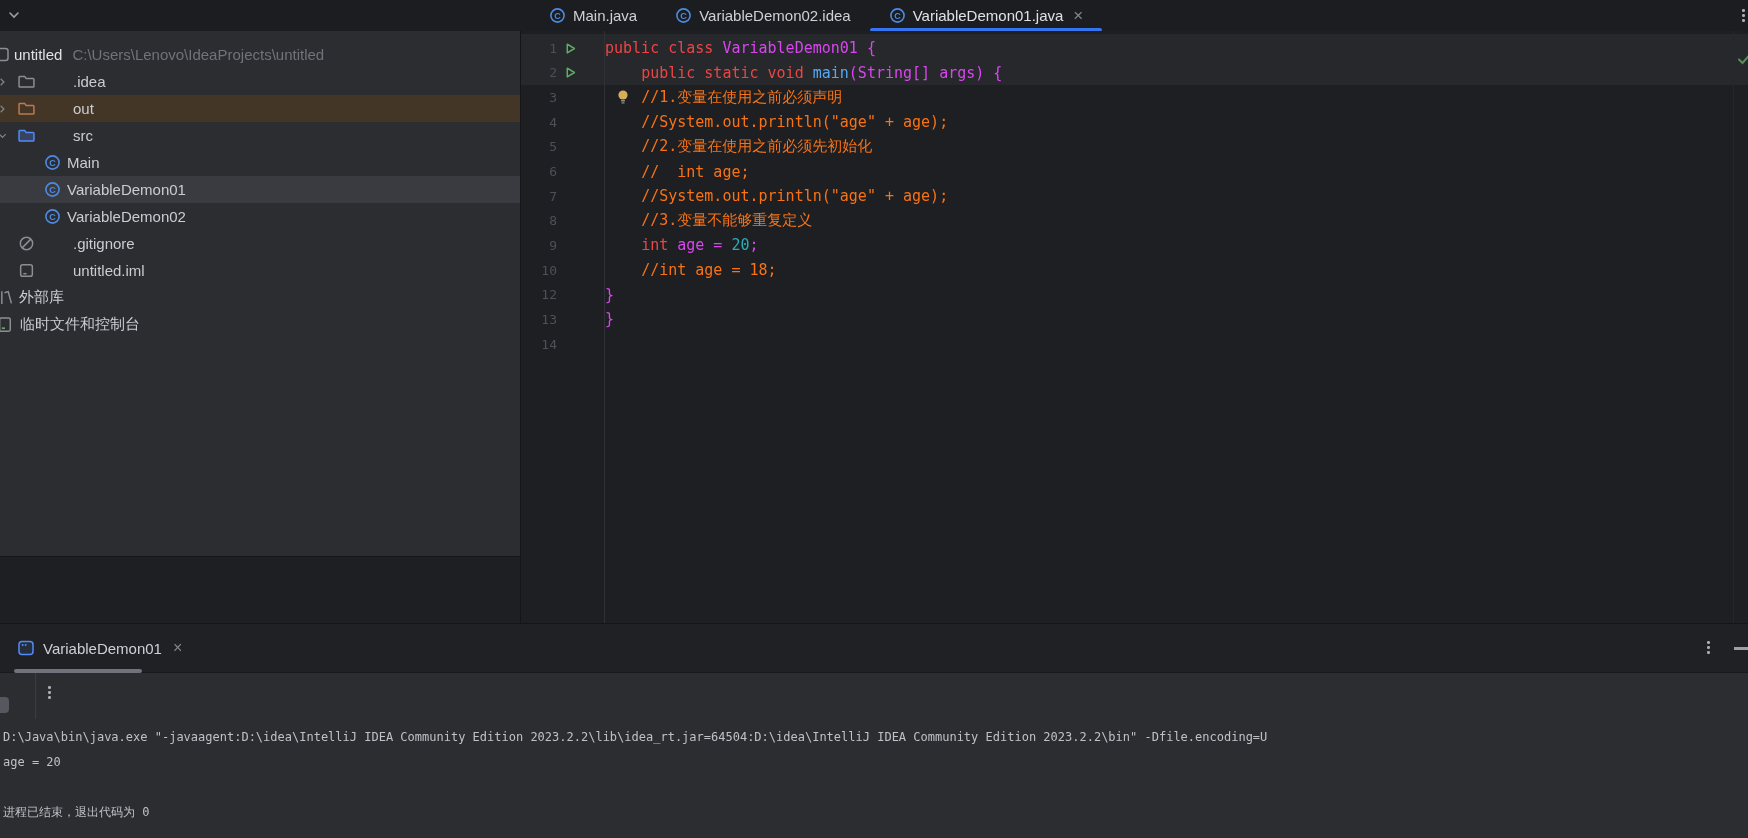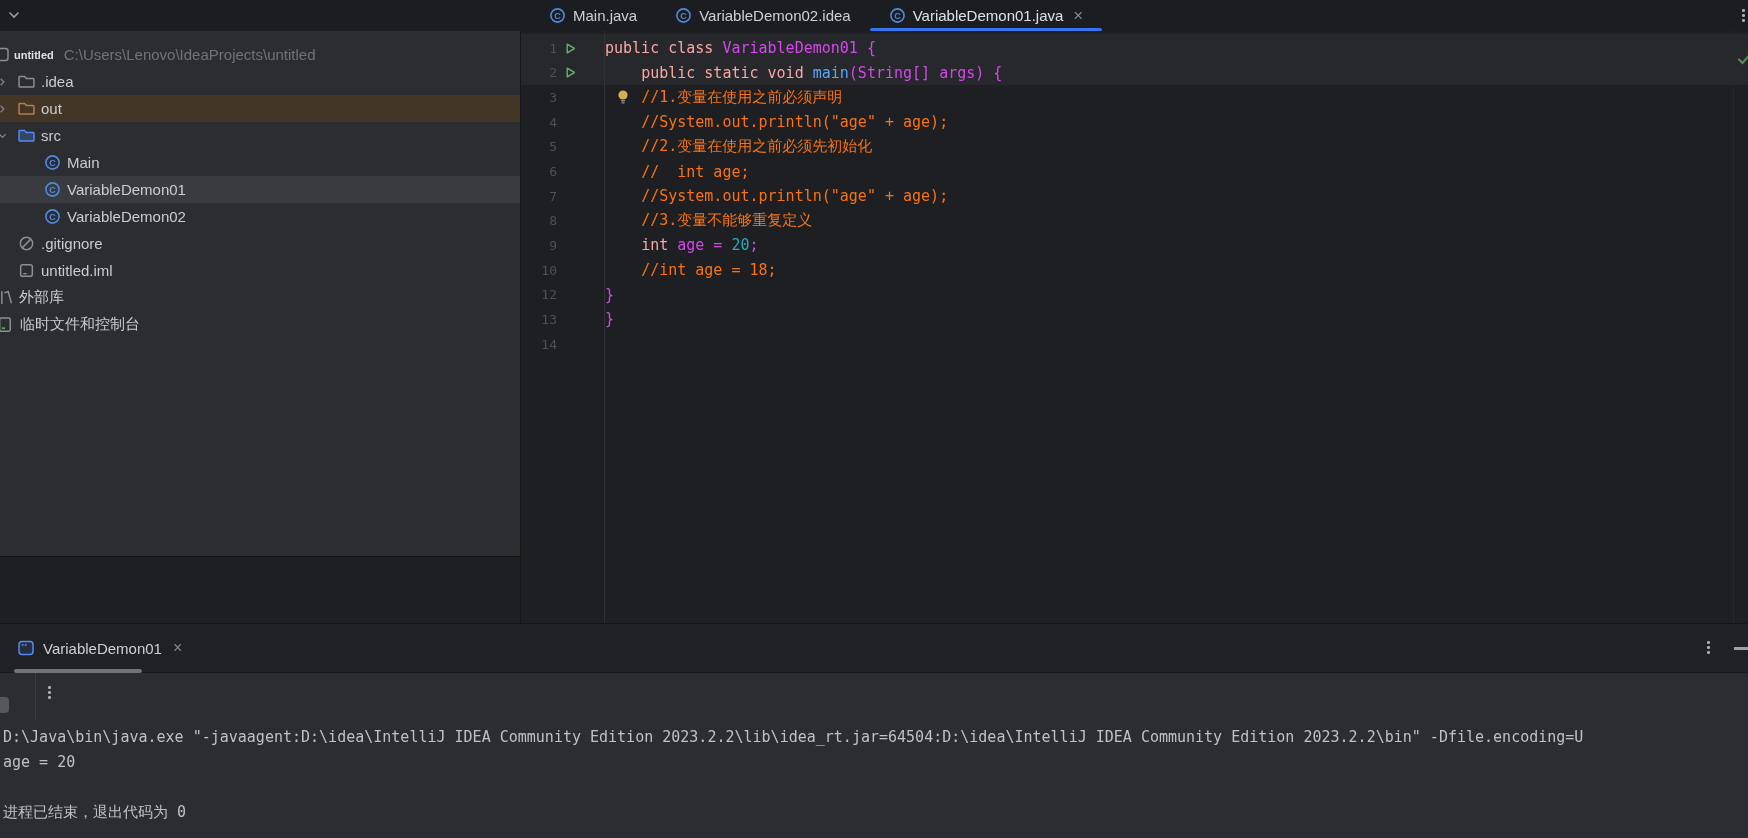--- a/index.html
+++ b/index.html
@@ -20,57 +20,57 @@
 
   
   .main{position:absolute;top:31px;left:0;right:0;bottom:215px;display:flex;}
   .project{width:520px;flex:none;display:flex;flex-direction:column;}
   .tree{height:526px;background:#2B2D30;border-bottom:1px solid #141517;padding-top:10px;box-sizing:border-box;overflow:hidden;}
   .panel-void{flex:1;background:#1E1F22;}
   .trow{height:27px;display:flex;align-items:center;font-size:15px;color:#C9CCD1;position:relative;white-space:nowrap;}
   .trow.sel{background:#393B40;}
   .trow.excl{background:#443627;}
   .trow.lvl0{padding-left:0;}
-  .trow.lvl1{padding-left:18px;}
+  .trow.lvl1{padding-left:18px;gap:32px;}
   .trow.lvl2{padding-left:44px;}
   .tchev{position:absolute;left:0px;top:50%;transform:translateY(-50%);margin-left:-3px;}
   .tree-ic{width:17px;height:17px;margin-right:6px;flex:none;}
   .root-row{height:27px;display:flex;align-items:center;padding-left:0;}
   .root-ic{width:15px;height:15px;margin-left:-5px;margin-right:4px;}
-  .root-name{font-weight:bold;font-size:11px;color:#DFE1E5;margin-right:10px;}
+  .root-name{font-weight:normal;font-size:15px;color:#DFE1E5;margin-right:10px;}
   .root-path{font-size:15px;color:#6F737A;}
 
   
   .editor{flex:1;position:relative;background:#1E1F22;border-left:1px solid #141517;overflow:hidden;}
   .lineband{position:absolute;left:0;right:0;top:3px;height:51px;background:#26282C;}
   .gutsep{position:absolute;left:83px;top:0;bottom:0;width:1px;background:#2E3135;}
   .rline{position:absolute;right:14px;top:0;bottom:0;width:1px;background:#25272A;}
   .code{position:absolute;left:0;top:5px;right:0;}
   .cl{display:flex;align-items:center;height:24.65px;}
   .ln{width:36px;text-align:right;font-family:"DejaVu Sans Mono",monospace;font-size:13px;color:#4B5059;flex:none;}
   .runcol{width:26px;display:flex;justify-content:center;align-items:center;flex:none;}
   .codetxt{margin-left:22px;font-family:"DejaVu Sans Mono",monospace;font-size:15px;white-space:pre;}
-  .tk-kw{color:#fca5a5}.tk-fn{color:#56A8F5}.tk-num{color:#2AACB8}.tk-st{color:#6AAB73}
+  .tk-kw{color:#ef4444}.tk-fn{color:#56A8F5}.tk-num{color:#2AACB8}.tk-st{color:#6AAB73}
   .tk-fd{color:#C77DBB;font-style:italic}.tk-cm{color:#f97316}.tk-pl{color:#d946ef}
   .bulb{position:absolute;left:94px;display:none;}
   .inspect{position:absolute;right:-4px;top:20px;}
 
   
   .bottom{position:absolute;left:0;right:0;bottom:0;height:215px;background:#2B2D30;border-top:1px solid #141517;box-sizing:border-box;}
   .bheader{height:49px;background:#1F2124;border-bottom:1px solid #17191C;position:relative;display:flex;align-items:center;padding-left:17px;box-sizing:border-box;}
   .btab{display:flex;align-items:center;gap:8px;font-size:15px;color:#CED0D6;}
   .btab .tab-close{font-size:16px;}
   .btab-underline{position:absolute;left:14px;top:45px;width:128px;height:4px;border-radius:2px;background:#6E737C;}
   .bheader .kebab{position:absolute;right:34px;top:13px;}
   .minimize{position:absolute;right:-3px;top:23px;width:17px;height:2.5px;background:#9DA0A6;}
   .ctoolbar{height:46px;position:relative;}
   .stripe-handle{position:absolute;left:0;top:24px;width:9px;height:16px;background:#55585E;border-radius:0 4px 4px 0;}
   .ctool-sep{position:absolute;left:35px;top:0;height:46px;width:1px;background:#3A3C40;}
   .ctoolbar .kebab{position:absolute;left:44px;top:9px;}
-  .cout{padding:6px 0 0 3px;font-family:"DejaVu Sans Mono",monospace;font-size:15px;color:#BFC1C7;line-height:25px;white-space:pre;overflow:hidden;}
+  .cout{padding:6px 0 0 3px;font-family:"DejaVu Sans Mono",monospace;font-size:12px;color:#BFC1C7;line-height:25px;white-space:pre;overflow:hidden;}
 </style>
 </head>
 <body>
 
 <div class="app">
 
   <div class="topbar">
     <span class="win-chevron">
       <svg width="16" height="16" viewBox="0 0 16 16">
           <path d="M4 6 l4 4 4 -4" stroke="#9DA0A6" stroke-width="1.6" fill="none" stroke-linecap="round"></path>

